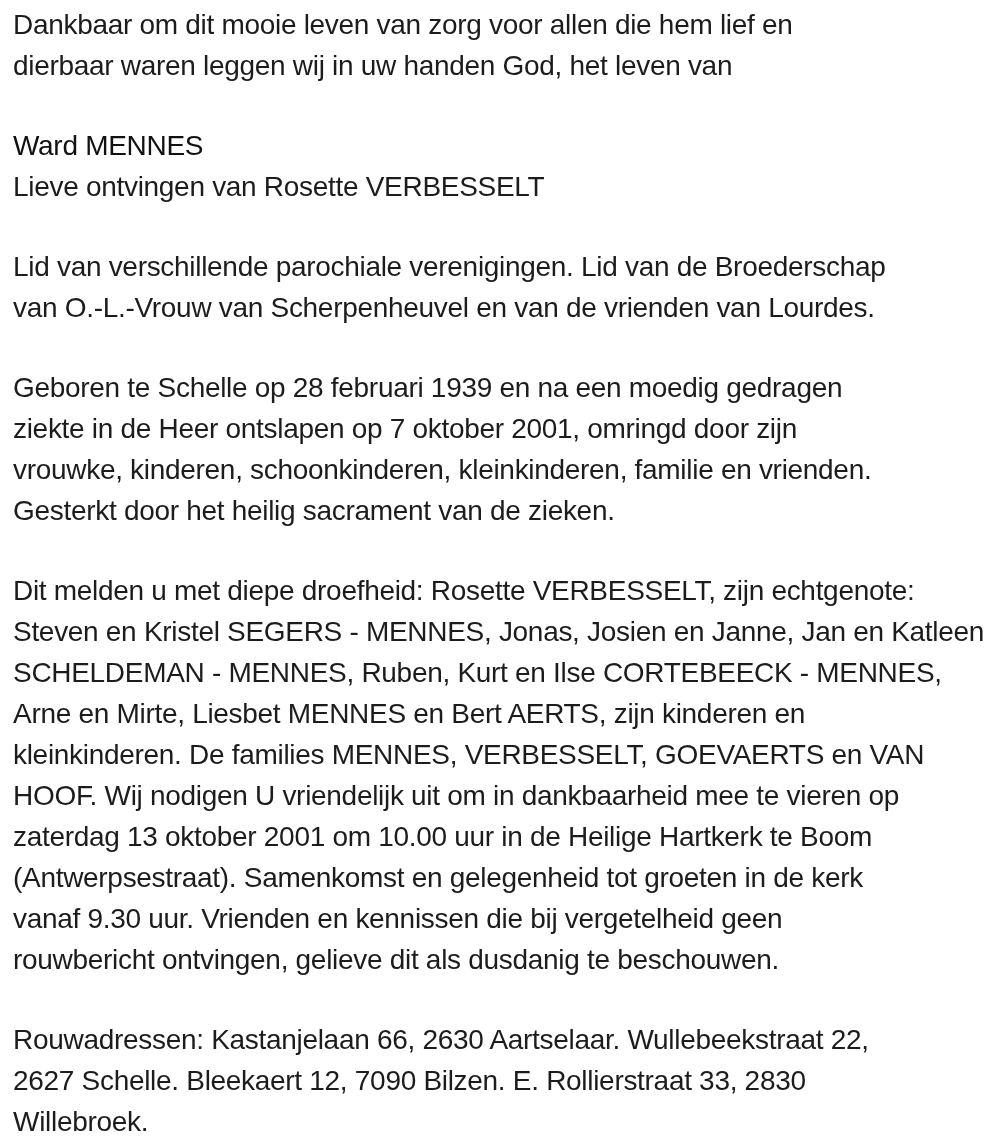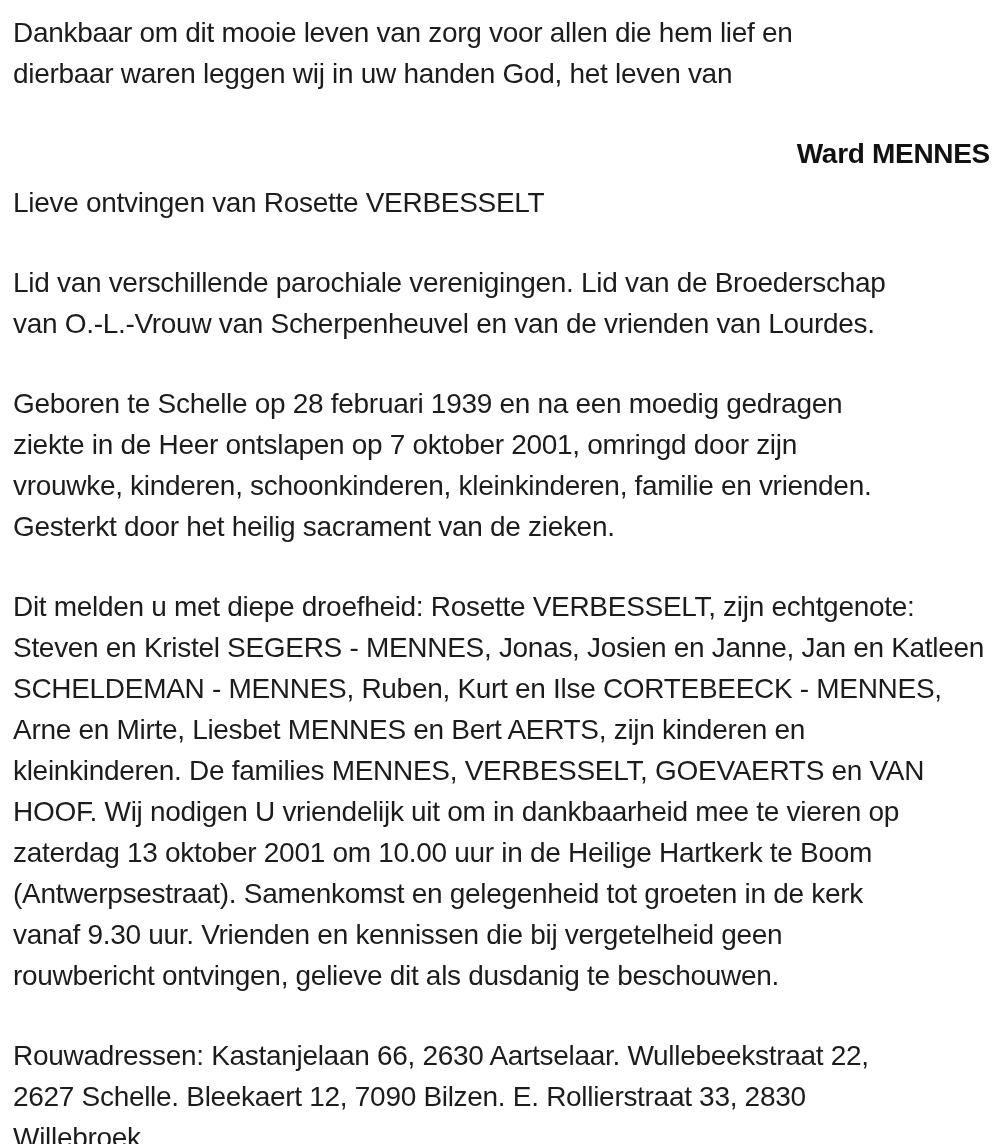--- a/index.html
+++ b/index.html
@@ -13,30 +13,29 @@
     overflow: hidden;
     box-sizing: border-box;
     padding: 4px 10px 0 13px;
     font-family: "Liberation Sans", sans-serif;
     font-size: 28px;
     line-height: 41px;
     letter-spacing: -0.3px;
     color: #1c1c1c;
   }
   .para {
-    margin: 8px 0 39px 0;
+    margin: 0 0 39px 0;
     white-space: pre;          
   }
   .para.tight {
     margin-bottom: 0;          
   }
   .deceased-name {
-    font-weight: bold;
+    font-weight: normal;
     color: #111111;
-    text-align: right;
   }
 </style>
 </head>
 <body>
 
 <p class="para">Dankbaar om dit mooie leven van zorg voor allen die hem lief en
 dierbaar waren leggen wij in uw handen God, het leven van</p>
 
 <p class="para tight deceased-name">Ward MENNES</p>
 

